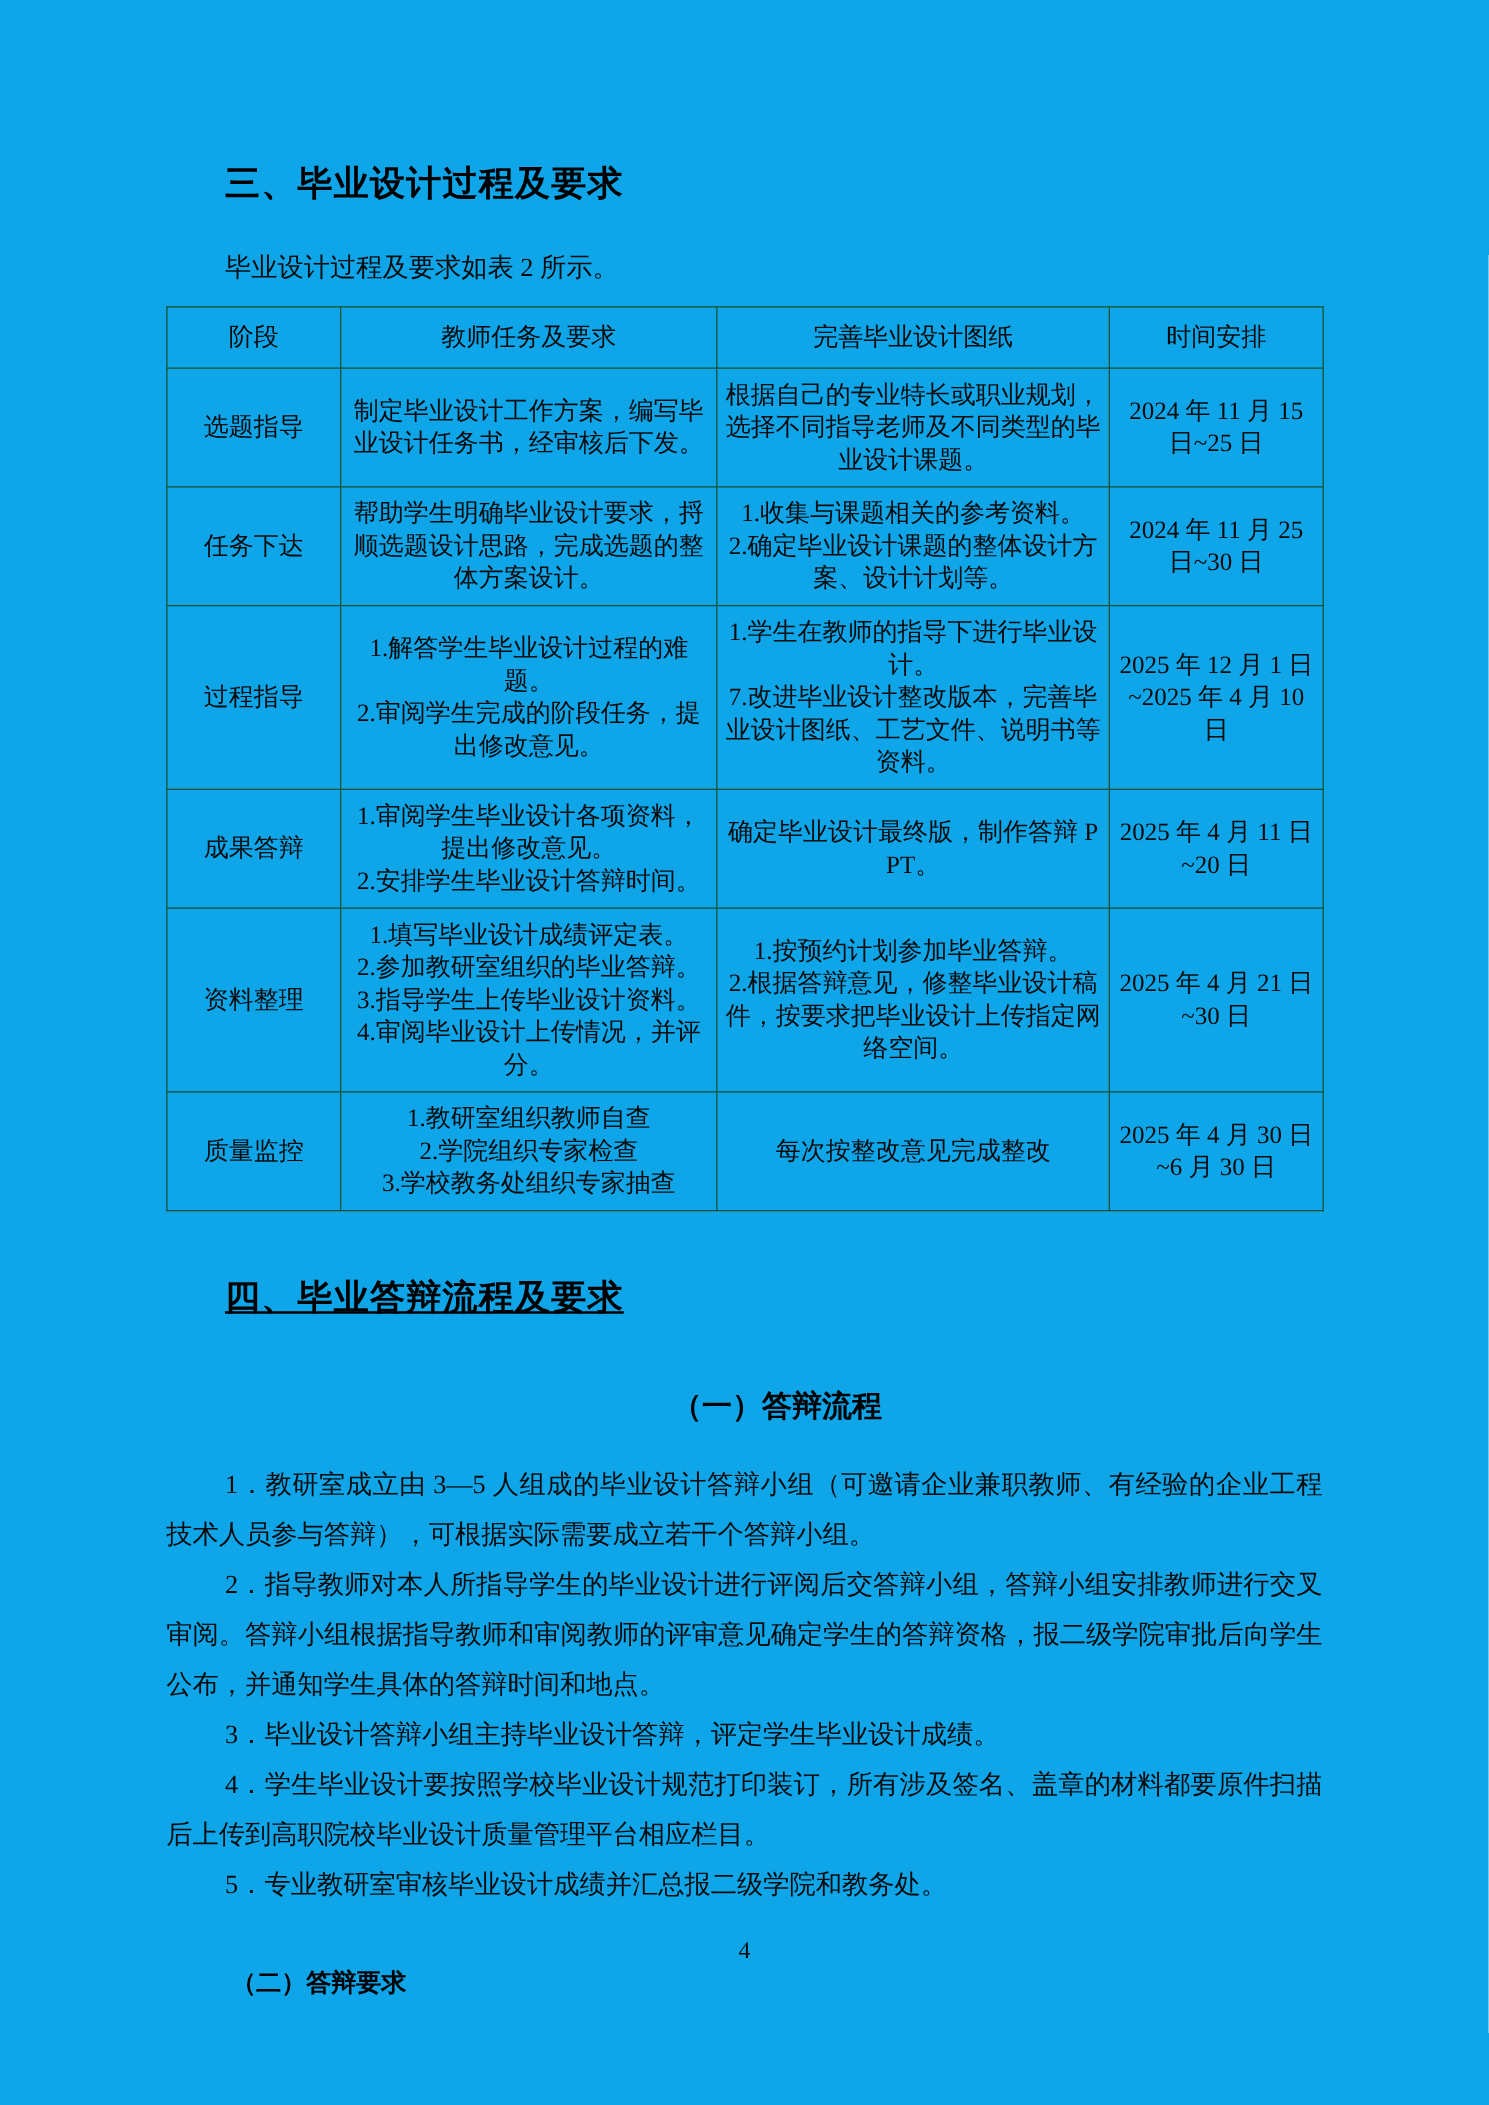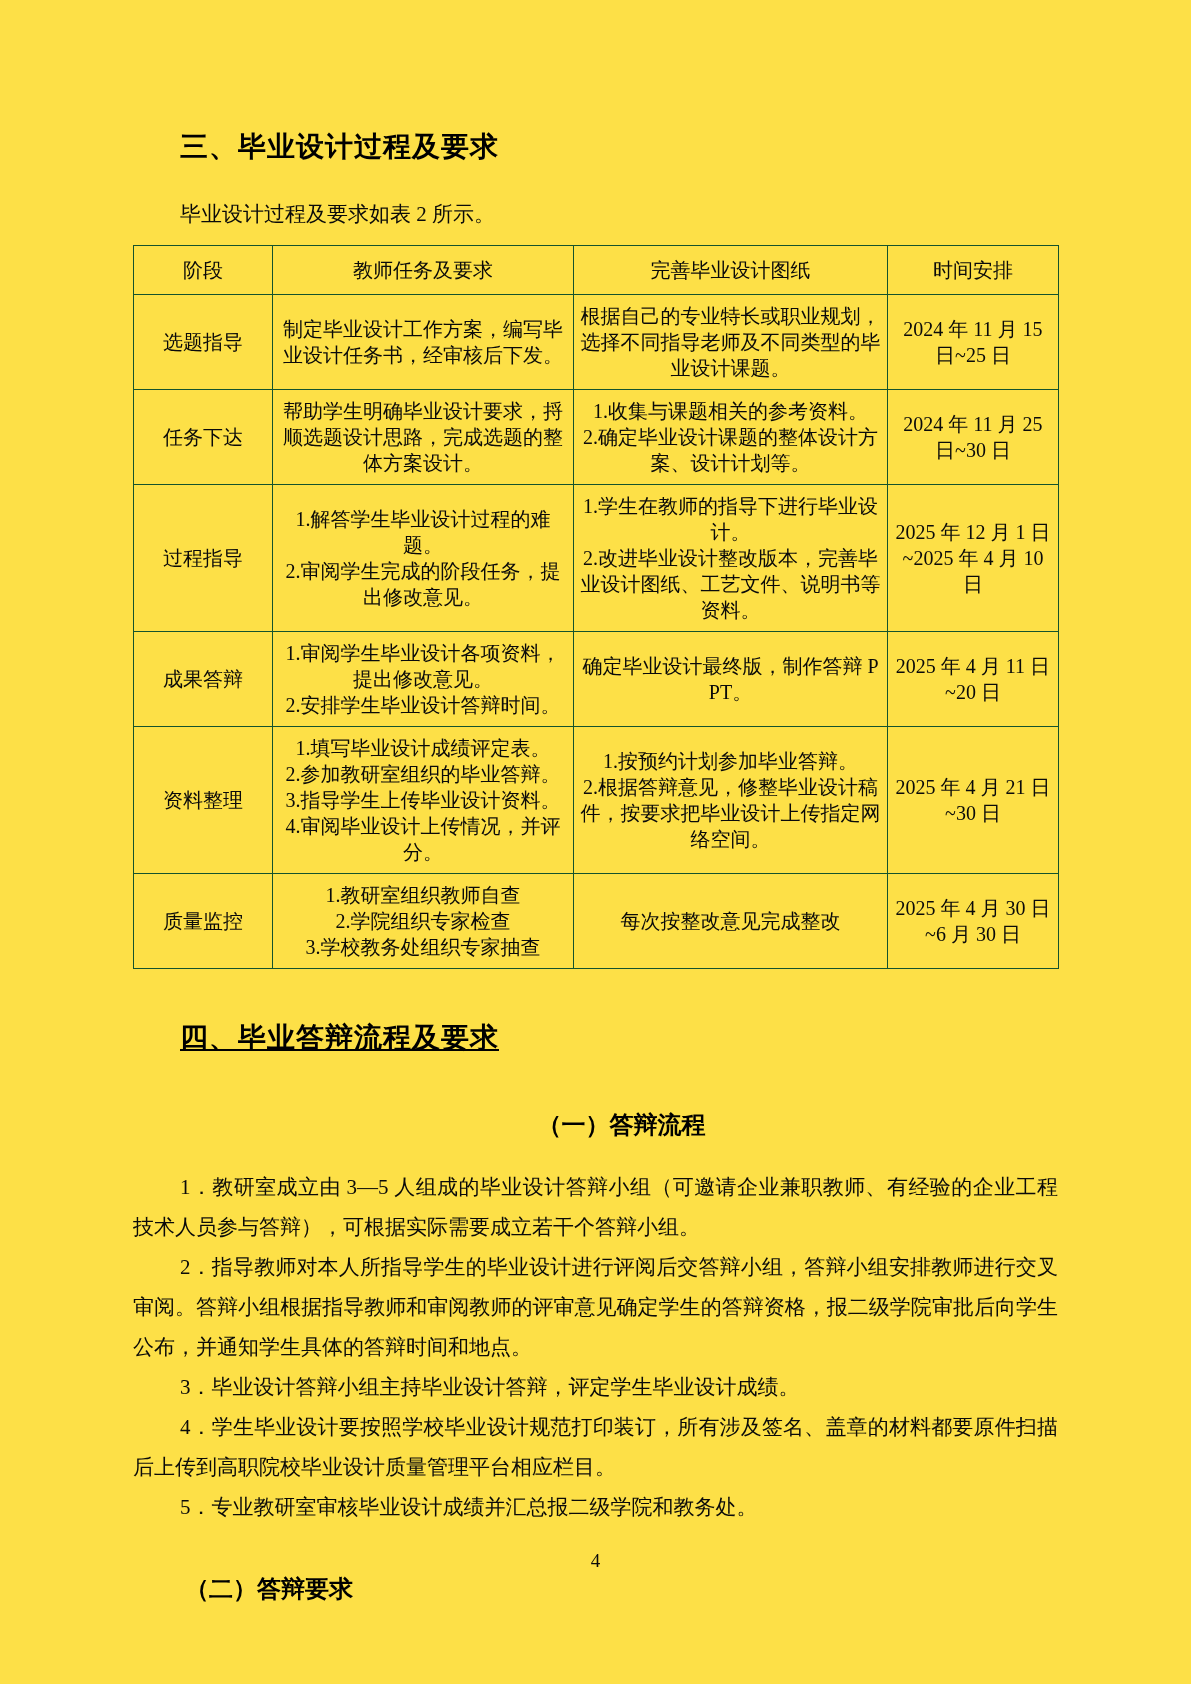--- a/index.html
+++ b/index.html
@@ -6,21 +6,21 @@
     margin: 0;
     padding: 0;
     background: #ffffff;
     color: #111111;
   }
   .page {
     position: relative;
     width: 1191px;
     height: 1684px;
     margin: 0 auto;
-    background: #fde047;
+    background: #0ea5e9;
     box-sizing: border-box;
     padding: 128px 133px 0 133px;
     font-family: "Liberation Serif", serif;
     overflow: hidden;
   }
   .main-heading {
     font-family: "Liberation Sans", sans-serif;
     font-weight: 700;
     font-size: 28px;
     color: #000000;
@@ -87,21 +87,21 @@
     font-size: 21px;
     line-height: 40px;
     margin: 0;
     text-indent: 47px;
     text-align: justify;
     color: #0a0a0a;
   }
   .sub-heading-2 {
     font-family: "Liberation Sans", sans-serif;
     font-weight: 700;
-    font-size: 24px;
+    font-size: 20px;
     color: #000000;
     margin: 46px 0 0 0;
     padding-left: 52px;
   }
   .page-number {
     position: absolute;
     bottom: 112px;
     left: 0;
     width: 100%;
     text-align: center;
@@ -167,21 +167,21 @@
         <tr>
           <td>
             <div>过程指导</div>
           </td>
           <td>
             <div>1.解答学生毕业设计过程的难题。</div>
             <div>2.审阅学生完成的阶段任务，提出修改意见。</div>
           </td>
           <td>
             <div>1.学生在教师的指导下进行毕业设计。</div>
-            <div>2.改进毕业设计整改版本，完善毕业设计图纸、工艺文件、说明书等资料。</div>
+            <div>7.改进毕业设计整改版本，完善毕业设计图纸、工艺文件、说明书等资料。</div>
           </td>
           <td>
             <div>2025 年 12 月 1 日~2025 年 4 月 10 日</div>
           </td>
         </tr>
         <tr>
           <td>
             <div>成果答辩</div>
           </td>
           <td>

